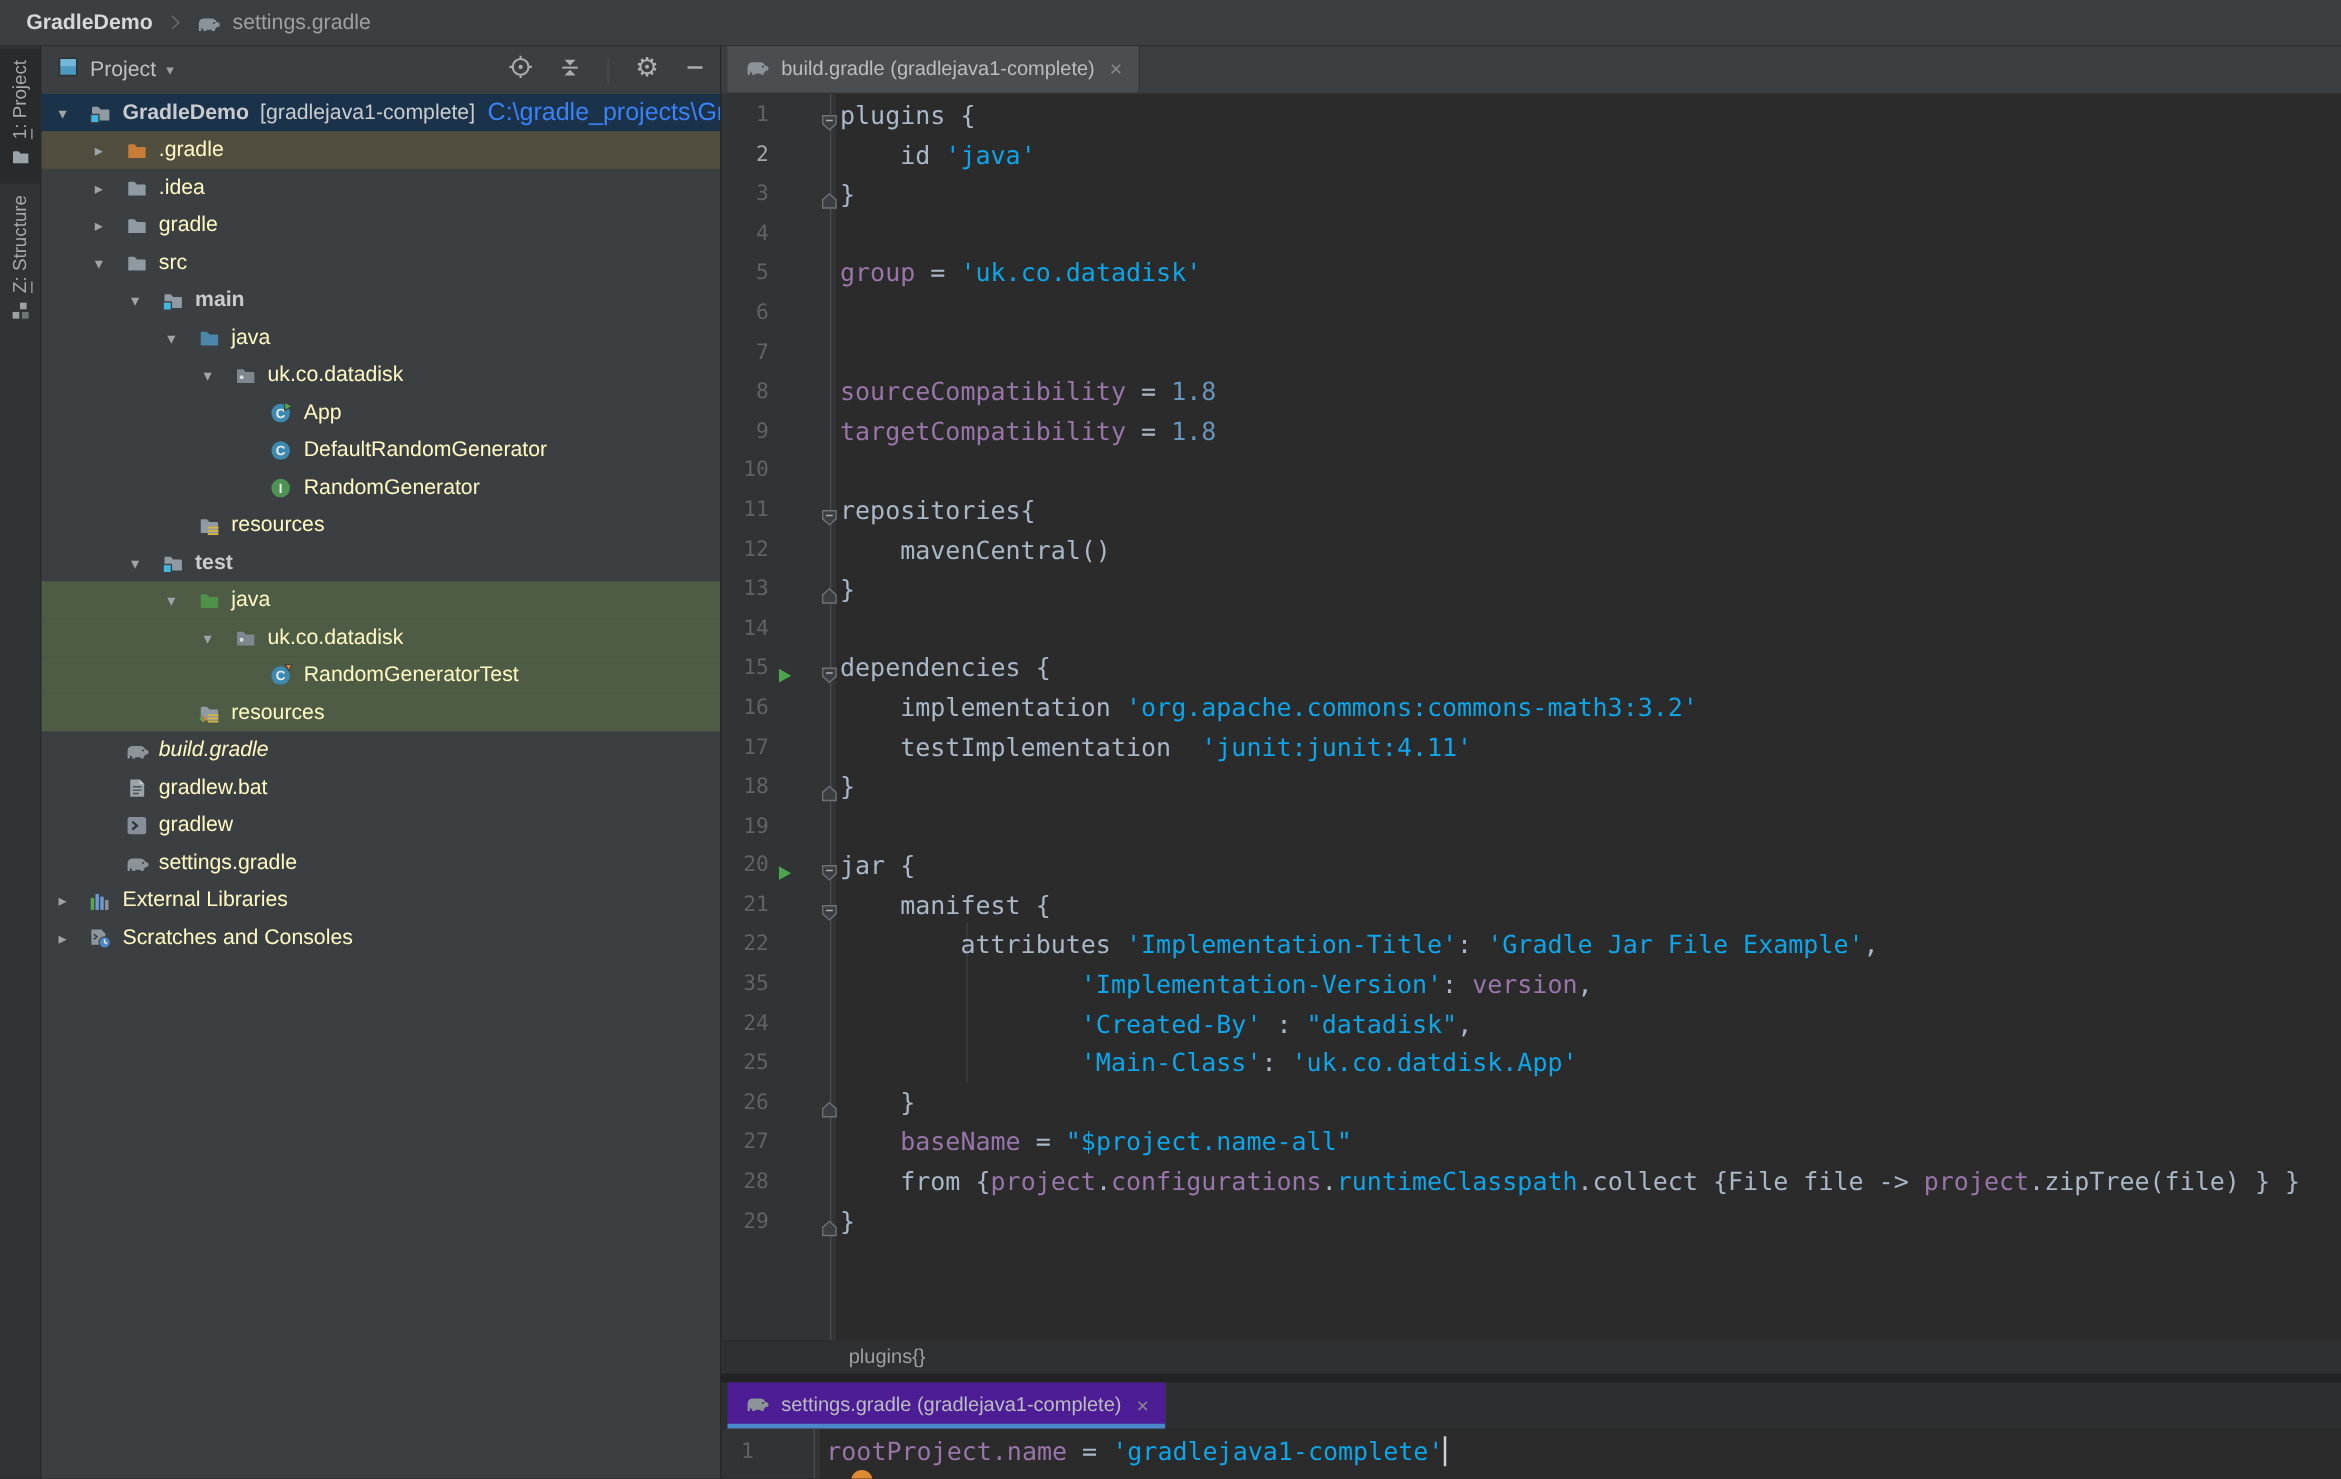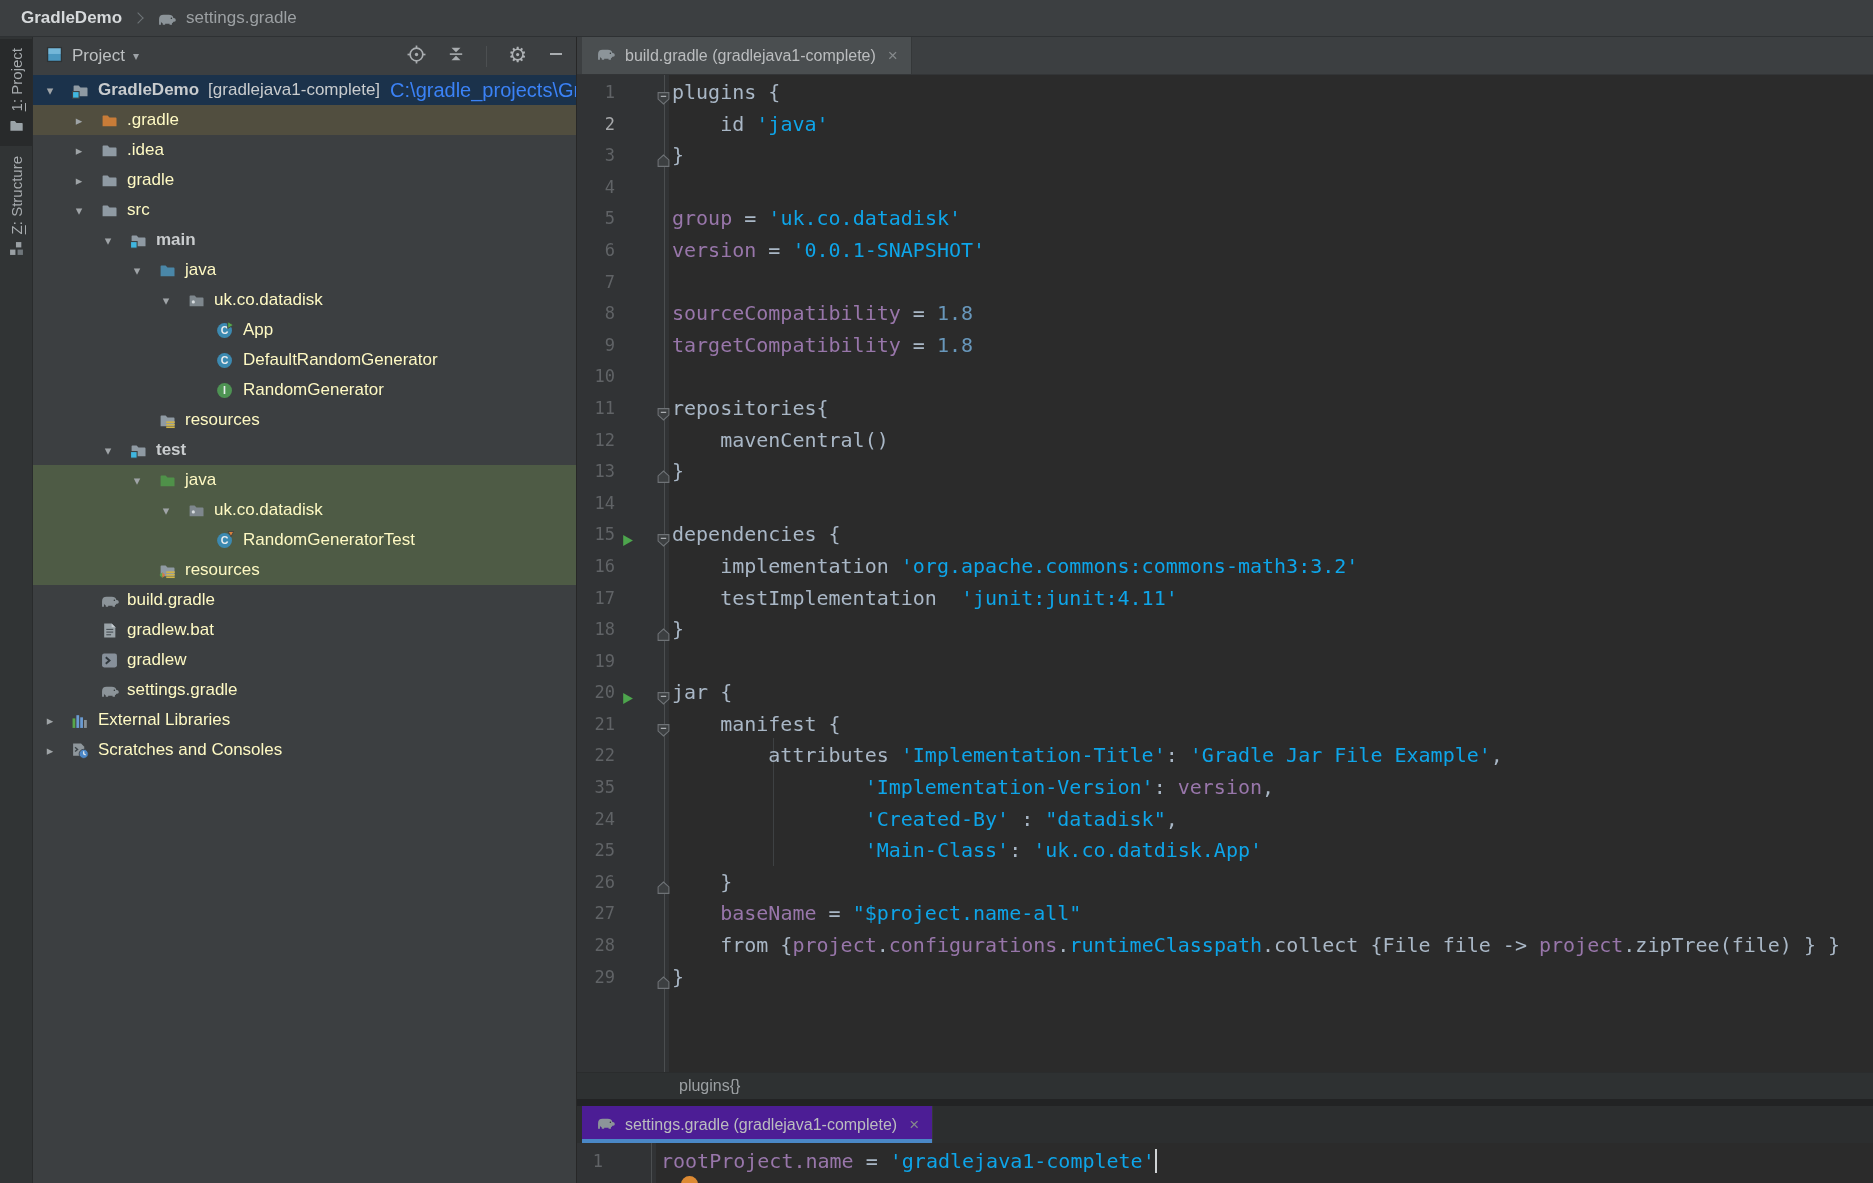--- a/index.html
+++ b/index.html
@@ -324,21 +324,21 @@
                 <rect x="6.8" y="8.8" width="8" height="1.5"></rect>
                 <rect x="6.8" y="11.2" width="8" height="1.5"></rect>
                 <rect x="6.8" y="13.6" width="8" height="1.5"></rect>
               </g>
               <path d="M3.2 9.6 L0.5 12.3 L3.2 15 Z" fill="#57A64A"></path>
               <path d="M3.2 9.6 L5.9 12.3 L3.2 15 Z" fill="#D77B3F"></path>
             </svg>
           </span>
           <span class="t-label">resources</span>
         </div>
-        <div class="tree-row" style="padding-left: 31px;">
+        <div class="tree-row" style="padding-left: 31px; font-style: italic;">
           <span class="t-arrow"></span>
           <span class="t-icon">
             <svg width="21" height="15" viewBox="0 0 22 15">
               <path fill="#8C9499" d="M3.2 14 V8.2 Q3.2 3.6 8 3.6 H13.4 Q17.4 3.6 18 6.6 Q20.8 6.8 20.8 9 Q20.8 10.8 19 10.8 H18.2 Q17.8 12 16.7 12.6 V14 H14.2 V13 H9.6 V14 H7.1 V12.7 Q5.7 12.2 5.2 11 V14 Z"></path>
               <circle cx="16.1" cy="7.3" r="0.8" fill="#2E3335"></circle>
             </svg>
           </span>
           <span class="t-label">build.gradle</span>
         </div>
         <div class="tree-row" style="padding-left: 31px;">
@@ -442,21 +442,20 @@
           <div class="code-line">
             <span class="ln">4</span>
             <span class="ctext"></span>
           </div>
           <div class="code-line">
             <span class="ln">5</span>
             <span class="ctext"><span class="tk-p">group</span><span class="tk-d"> = </span><span class="tk-s">'uk.co.datadisk'</span></span>
           </div>
           <div class="code-line">
             <span class="ln">6</span>
-            <span class="ctext"><span class="tk-p">version</span><span class="tk-d"> = </span><span class="tk-s">'0.0.1-SNAPSHOT'</span></span>
           </div>
           <div class="code-line">
             <span class="ln">7</span>
             <span class="ctext"></span>
           </div>
           <div class="code-line">
             <span class="ln">8</span>
             <span class="ctext"><span class="tk-p">sourceCompatibility</span><span class="tk-d"> = </span><span class="tk-n">1.8</span></span>
           </div>
           <div class="code-line">

